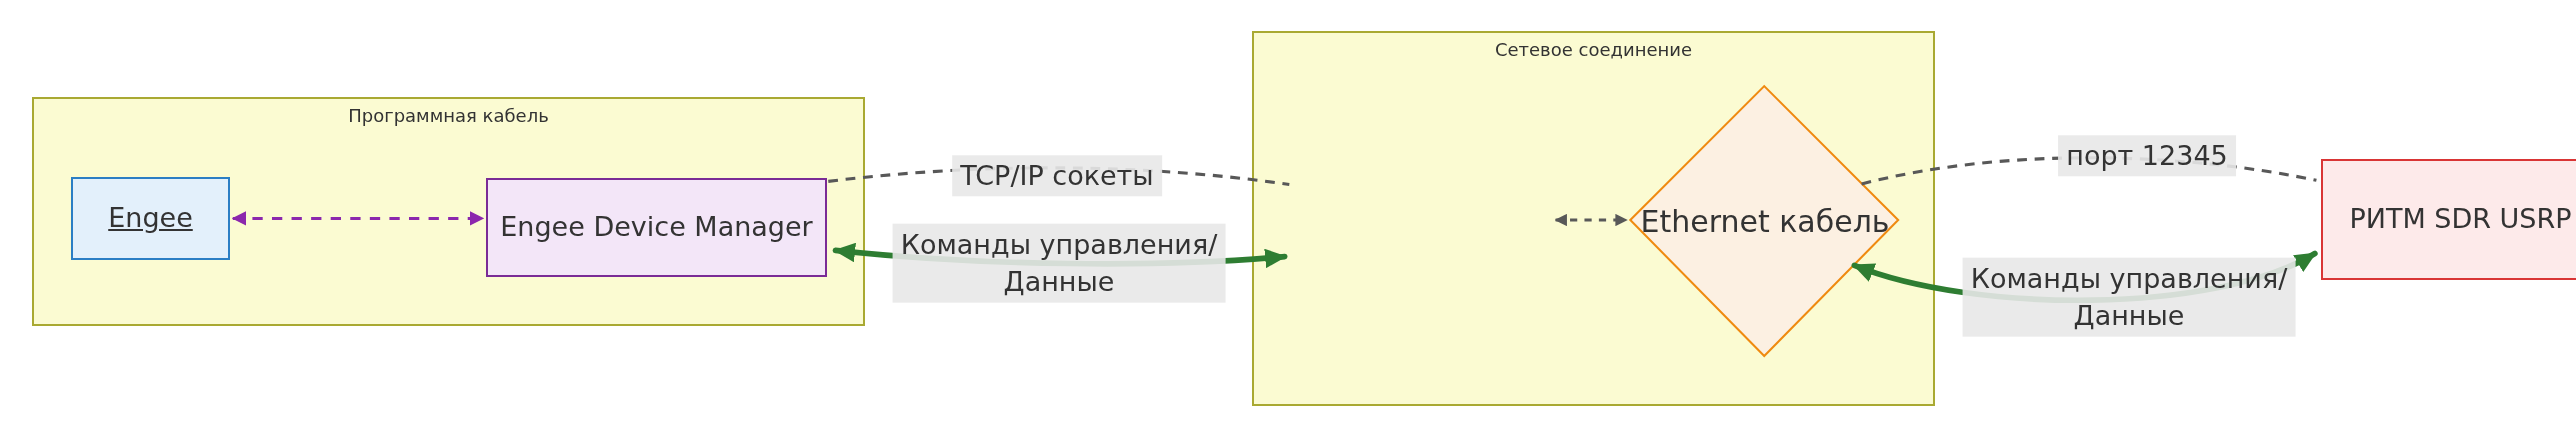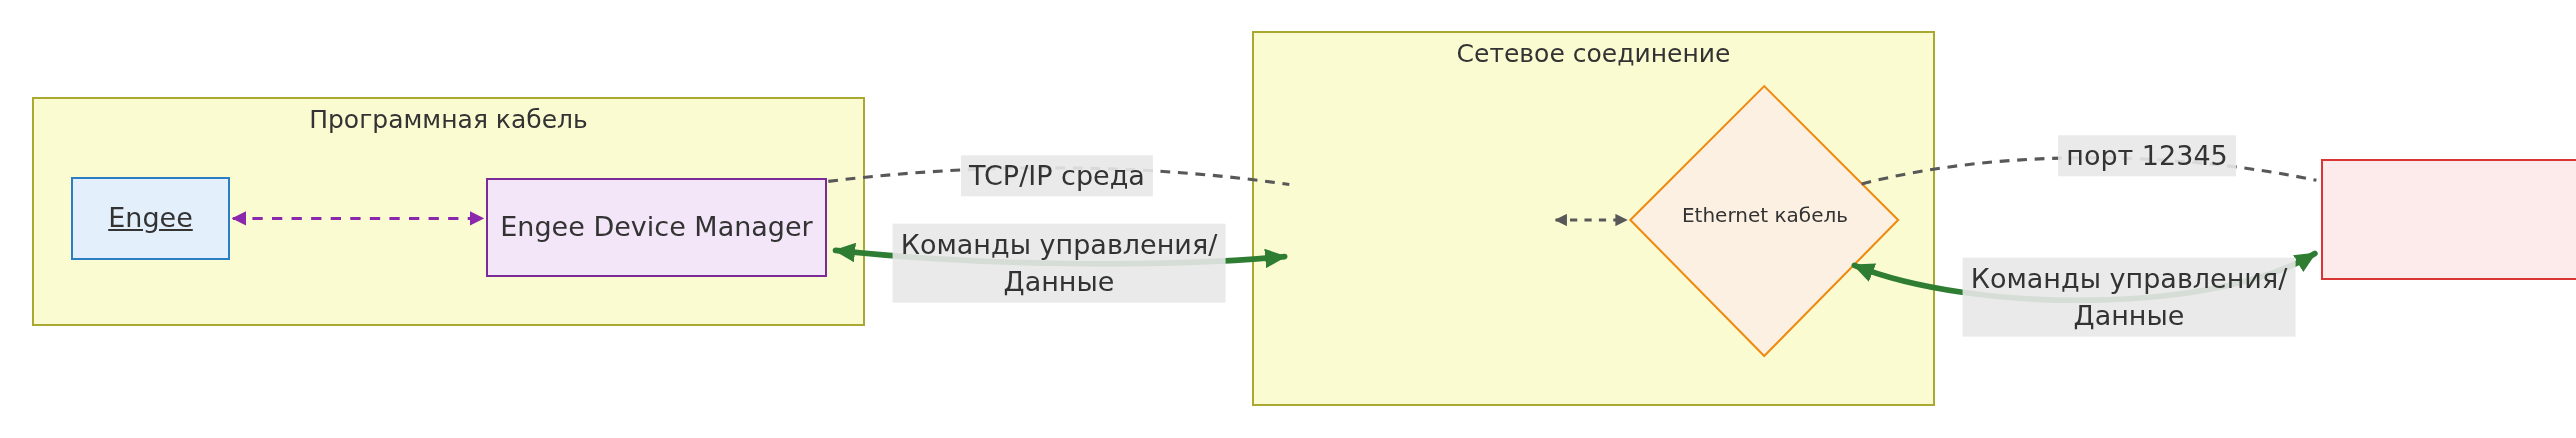--- a/index.html
+++ b/index.html
@@ -16,21 +16,21 @@
     position:absolute;
     background:var(--container-fill);
     border:2.1px solid var(--container-border);
     box-sizing:border-box;
     z-index:0;
   }
   .container-software{left:32px;top:97px;width:833px;height:229px;}
   .container-network{left:1252px;top:31px;width:683px;height:375px;}
   .container-title{
     position:absolute;top:6.2px;left:0;width:100%;
-    text-align:center;font-size:25px;line-height:1.2;color:var(--text-color);
+    text-align:center;font-size:18px;line-height:1.2;color:var(--text-color);
   }
   
   svg.edges{position:absolute;left:0;top:0;z-index:1;}
   .edge-dash-gray{stroke:var(--edge-gray);stroke-width:6;fill:none;stroke-dasharray:19 15;}
   .edge-dash-gray-short{stroke:var(--edge-gray);stroke-width:6;fill:none;stroke-dasharray:14 14;}
   .edge-dash-purple{stroke:var(--edge-purple);stroke-width:6;fill:none;stroke-dasharray:20 18;}
   .edge-green{stroke:var(--edge-green);stroke-width:11;fill:none;stroke-linecap:round;}
   .mk-gray{fill:var(--edge-gray);}
   .mk-purple{fill:var(--edge-purple);}
   .mk-green{fill:var(--edge-green);}
@@ -45,21 +45,21 @@
   .node-engee{left:71px;top:177px;width:159px;height:83px;
     background:var(--engee-fill);border-color:var(--engee-border);text-decoration:underline;}
   .node-manager{left:486px;top:178px;width:341px;height:99px;
     background:var(--manager-fill);border-color:var(--manager-border);}
   .node-computer{left:1291px;top:159px;width:261px;height:122px;
     background:var(--computer-fill);border-color:var(--computer-border);}
   .node-usrp{left:2321px;top:159px;width:279px;height:121px;
     background:var(--usrp-fill);border-color:var(--usrp-border);}
   .cable-label{
     position:absolute;left:1631px;top:203px;width:268px;z-index:2;
-    text-align:center;font-size:20px;line-height:1.25;color:var(--text-color);
+    text-align:center;font-size:30px;line-height:1.25;color:var(--text-color);
   }
   
   .edge-label{
     position:absolute;z-index:3;
     transform:translate(-50%,-50%);
     background:color-mix(in srgb, var(--label-bg) 90%, transparent);
     font-size:27px;line-height:1.38;text-align:center;color:var(--text-color);
     padding:2.1px 8.2px;white-space:nowrap;
   }
   .lbl-ritm{left:358px;top:218px;}
@@ -113,24 +113,25 @@
   </div>
 
   <div class="node node-manager">
     <span>Engee Device Manager</span>
   </div>
 
 
   <div class="cable-label">Ethernet кабель</div>
 
   <div class="node node-usrp">
+    <span>РИТМ SDR USRP</span>
   </div>
 
 
-  <div class="edge-label lbl-tcpip">TCP/IP среда</div>
+  <div class="edge-label lbl-tcpip">TCP/IP сокеты</div>
 
   <div class="edge-label lbl-cmd-left">
     <div>Команды управления/</div>
     <div>Данные</div>
   </div>
 
   <div class="edge-label lbl-port">порт 12345</div>
 
   <div class="edge-label lbl-cmd-right">
     <div>Команды управления/</div>

